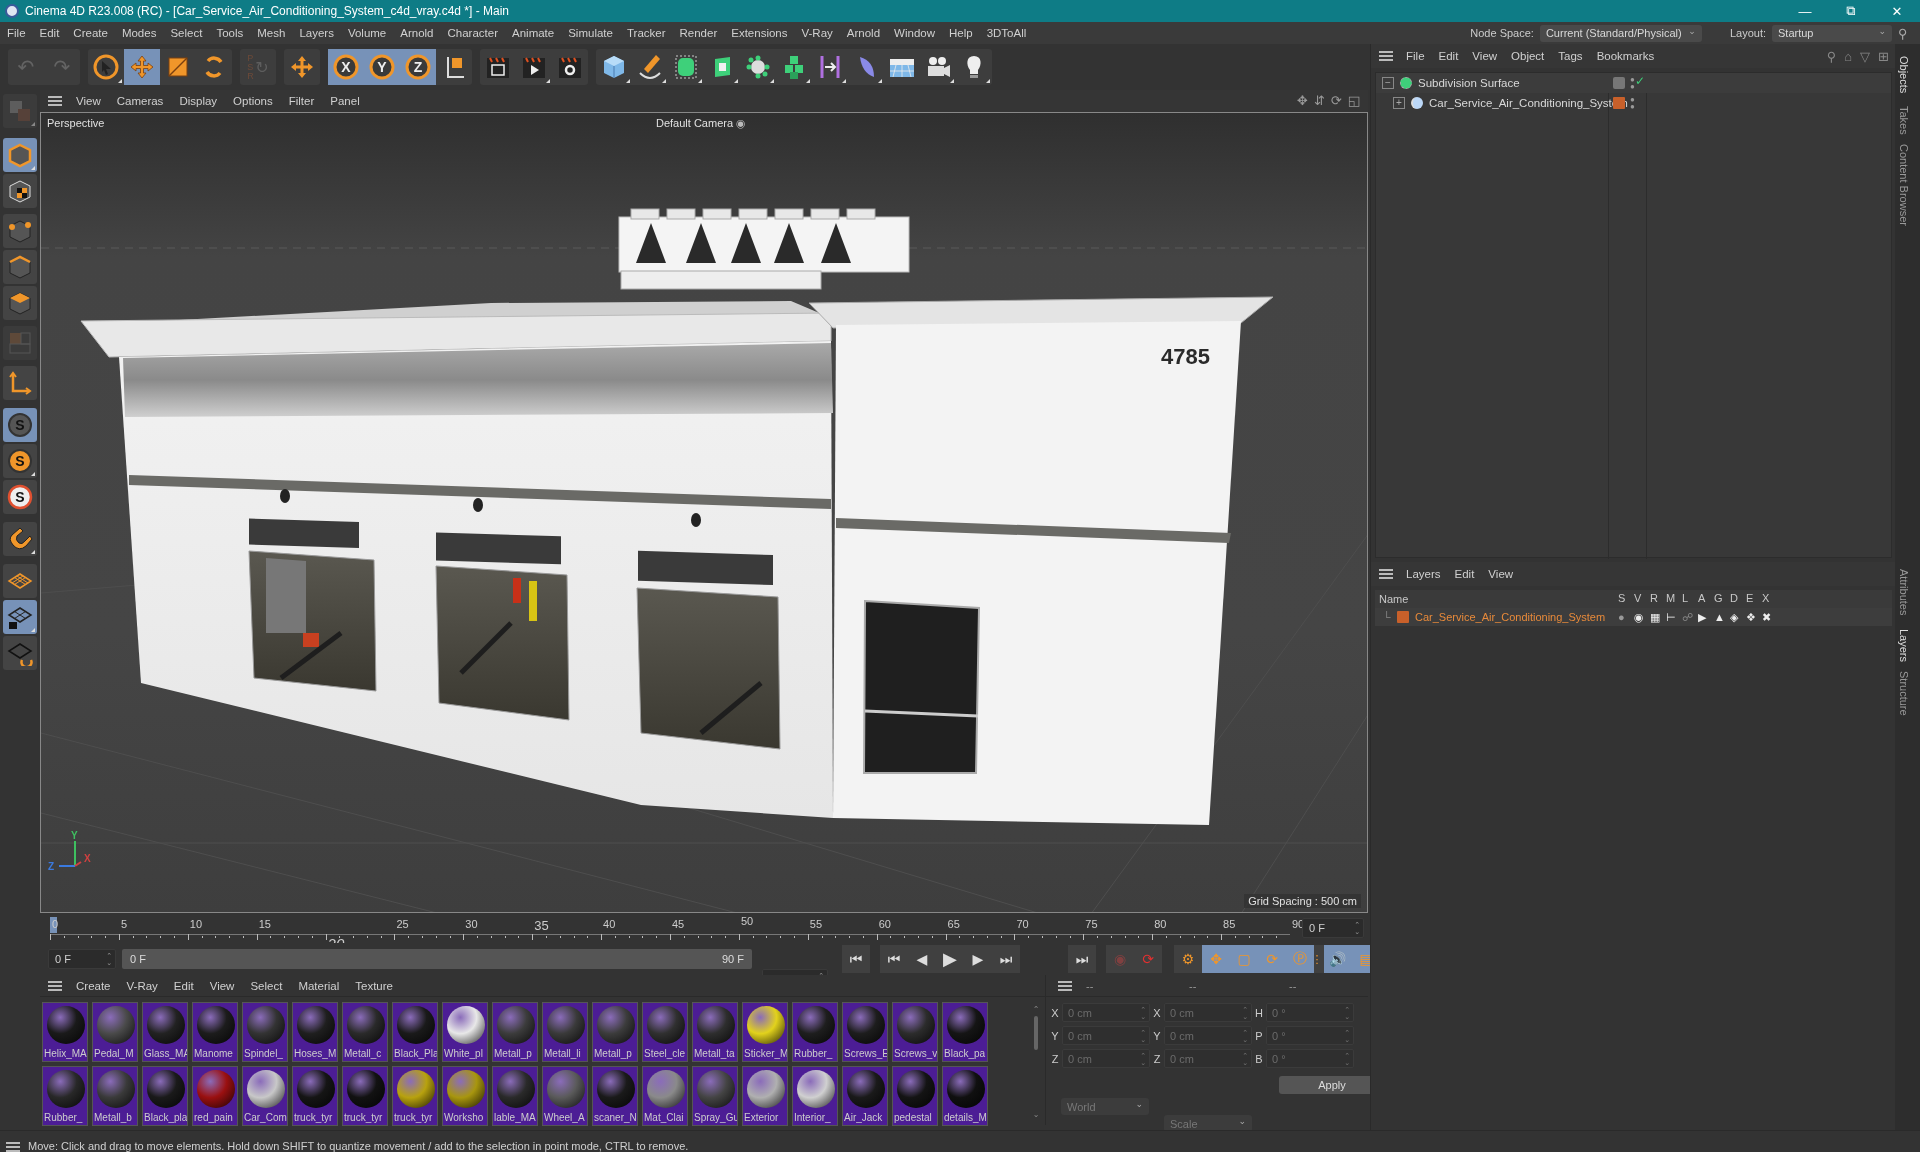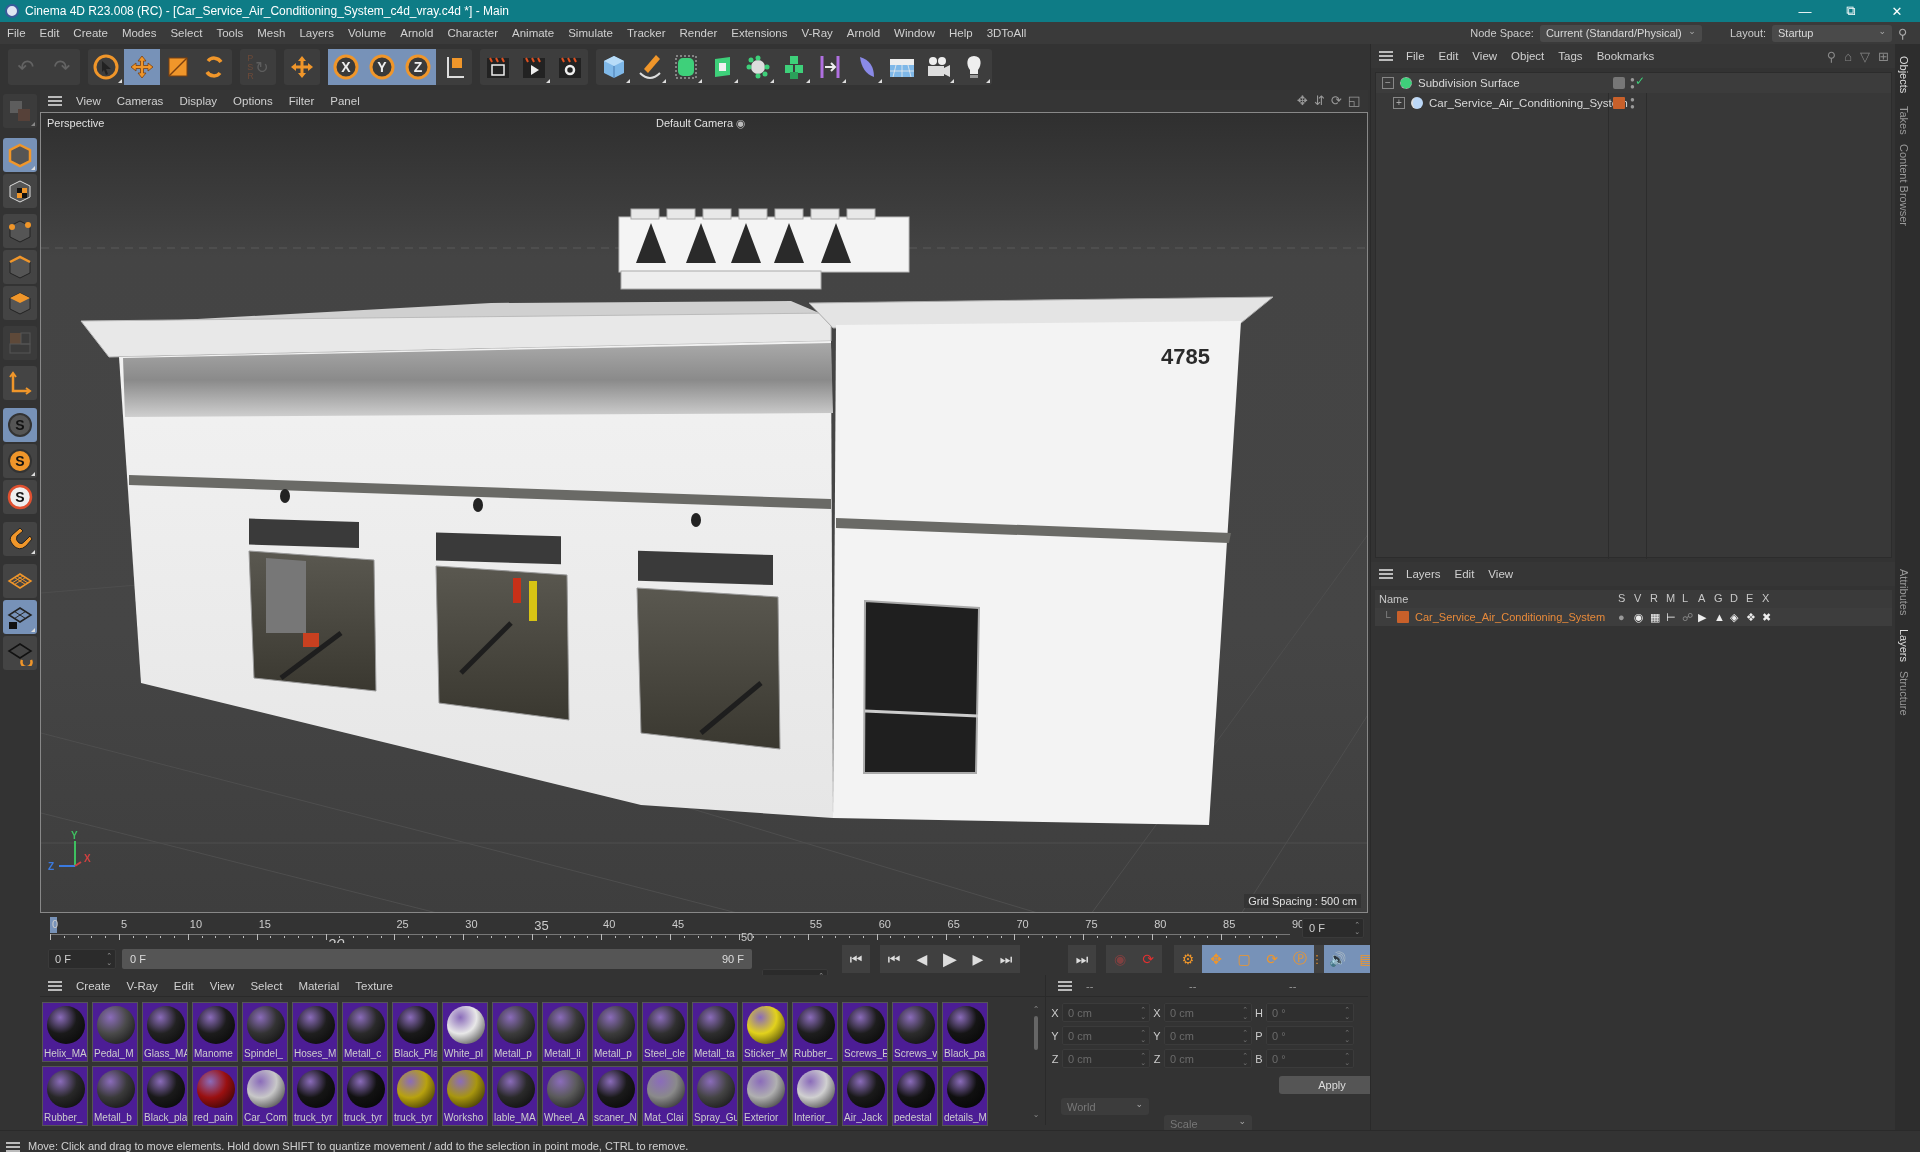--- a/index.html
+++ b/index.html
@@ -581,21 +581,21 @@
       <div style="position: absolute; left: 564.889px; top: 23px; width: 1px; height: 2px; background: rgb(187, 187, 187);"></div>
       <div style="position: absolute; left: 578.667px; top: 23px; width: 1px; height: 2px; background: rgb(187, 187, 187);"></div>
       <div style="position: absolute; left: 592.444px; top: 23px; width: 1px; height: 2px; background: rgb(187, 187, 187);"></div>
       <div style="position: absolute; left: 606.222px; top: 23px; width: 1px; height: 2px; background: rgb(187, 187, 187);"></div>
       <span style="position: absolute; top: 5px; left: 622px; font-size: 11px; color: rgb(204, 204, 204);">45</span>
       <div style="position: absolute; left: 620px; top: 21px; width: 1px; height: 6px; background: rgb(187, 187, 187);"></div>
       <div style="position: absolute; left: 633.778px; top: 23px; width: 1px; height: 2px; background: rgb(187, 187, 187);"></div>
       <div style="position: absolute; left: 647.556px; top: 23px; width: 1px; height: 2px; background: rgb(187, 187, 187);"></div>
       <div style="position: absolute; left: 661.333px; top: 23px; width: 1px; height: 2px; background: rgb(187, 187, 187);"></div>
       <div style="position: absolute; left: 675.111px; top: 23px; width: 1px; height: 2px; background: rgb(187, 187, 187);"></div>
-      <span style="position: absolute; top: 18px; left: 690.889px; font-size: 11px; color: rgb(204, 204, 204);">50</span>
+      <span style="position: absolute; top: 2px; left: 690.889px; font-size: 11px; color: rgb(204, 204, 204);">50</span>
       <div style="position: absolute; left: 688.889px; top: 21px; width: 1px; height: 6px; background: rgb(187, 187, 187);"></div>
       <div style="position: absolute; left: 702.667px; top: 23px; width: 1px; height: 2px; background: rgb(187, 187, 187);"></div>
       <div style="position: absolute; left: 716.444px; top: 23px; width: 1px; height: 2px; background: rgb(187, 187, 187);"></div>
       <div style="position: absolute; left: 730.222px; top: 23px; width: 1px; height: 2px; background: rgb(187, 187, 187);"></div>
       <div style="position: absolute; left: 744px; top: 23px; width: 1px; height: 2px; background: rgb(187, 187, 187);"></div>
       <span style="position: absolute; top: 5px; left: 759.778px; font-size: 11px; color: rgb(204, 204, 204);">55</span>
       <div style="position: absolute; left: 757.778px; top: 21px; width: 1px; height: 6px; background: rgb(187, 187, 187);"></div>
       <div style="position: absolute; left: 771.556px; top: 23px; width: 1px; height: 2px; background: rgb(187, 187, 187);"></div>
       <div style="position: absolute; left: 785.333px; top: 23px; width: 1px; height: 2px; background: rgb(187, 187, 187);"></div>
       <div style="position: absolute; left: 799.111px; top: 23px; width: 1px; height: 2px; background: rgb(187, 187, 187);"></div>

